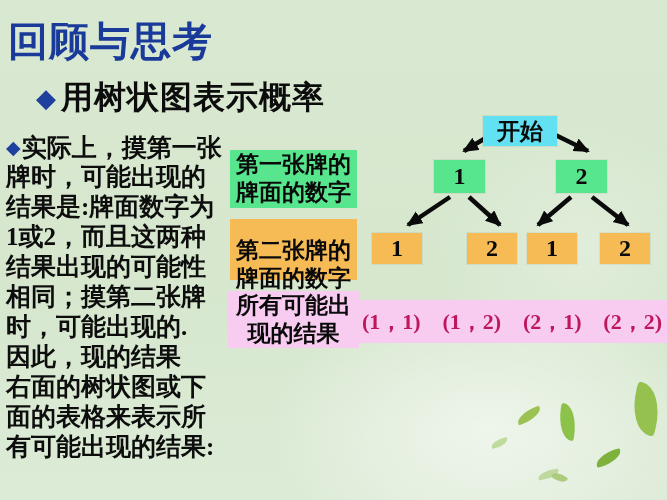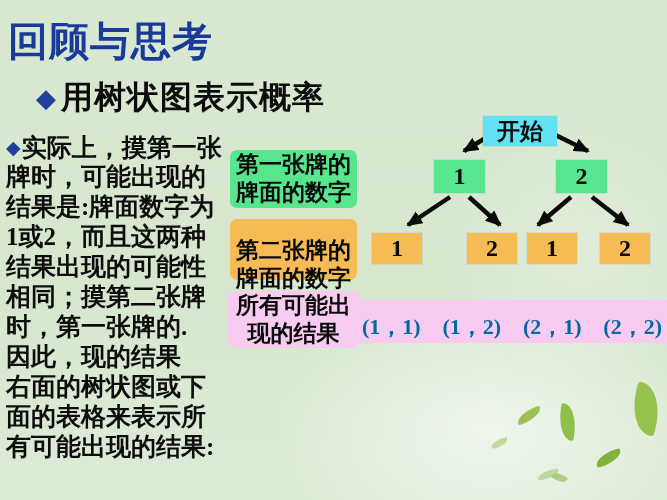--- a/index.html
+++ b/index.html
@@ -50,31 +50,31 @@
   .node-start{left:483px;top:90px;width:74px;height:30px;background:var(--root_box);font-size:23px;margin-top:26px;}
   .node-num{font-size:24px;}
   .g1{left:434px;top:160px;width:51px;height:33px;background:var(--level1_box);}
   .g2{left:556px;top:160px;width:51px;height:33px;background:var(--level1_box);}
   .o1{left:372px;top:233px;width:50px;height:31px;background:var(--level2_box);}
   .o2{left:467px;top:233px;width:50px;height:31px;background:var(--level2_box);}
   .o3{left:527px;top:233px;width:50px;height:31px;background:var(--level2_box);}
   .o4{left:600px;top:233px;width:50px;height:31px;background:var(--level2_box);}
   .rowlabel{
     position:absolute;font-weight:bold;color:#0a0a0a;
-    font-size:23px;line-height:28px;padding:1px 0 0 6px;box-sizing:border-box;border-radius:7px;
+    font-size:23px;line-height:28px;padding:1px 0 0 6px;box-sizing:border-box;
   }
   .lab1{left:230px;top:150px;width:127px;height:58px;background:var(--level1_box);}
   .lab2{left:230px;top:219px;width:127px;height:61px;background:var(--level2_box);padding-top:18px;}
   .lab3{left:228px;top:291px;width:131px;height:57px;background:var(--outcome_strip);text-align:center;padding-left:0;}
   .outcomes{
     position:absolute;left:357px;top:300px;width:310px;height:43px;
     background:var(--outcome_strip);
-    display:flex;justify-content:space-between;
-    padding:12px 5px;box-sizing:border-box;
-    font-size:22px;font-weight:bold;color:#0369a1;letter-spacing:0px;
+    display:flex;align-items:center;justify-content:space-between;
+    padding:2px 5px;box-sizing:border-box;
+    font-size:22px;font-weight:bold;color:#be185d;letter-spacing:0px;
   }
   .arrows{position:absolute;left:0;top:0;pointer-events:none;}
   .leaf{
     position:absolute;border-radius:85% 10% 85% 10%;
     pointer-events:none;
   }
   .leaf1{left:516px;top:410px;width:26px;height:11px;background:#9dc254;transform:rotate(-22deg);}
   .leaf2{left:559px;top:404px;width:17px;height:36px;background:#8cc24a;transform:rotate(8deg);border-radius:10% 85% 10% 85%;}
   .leaf3{left:632px;top:384px;width:28px;height:50px;background:#95c14f;transform:rotate(14deg);border-radius:10% 85% 10% 85%;}
   .leaf4{left:491px;top:439px;width:17px;height:8px;background:#b4d389;transform:rotate(-14deg);opacity:.8;}
@@ -104,21 +104,21 @@
     <span>用树状图表示概率</span>
   </div>
 
   <div class="body-text">
     <div class="line"><span class="bullet">◆</span><span>实际上，摸第一张</span></div>
     <div class="line">牌时，可能出现的</div>
     <div class="line">结果是:牌面数字为</div>
     <div class="line">1或2，而且这两种</div>
     <div class="line">结果出现的可能性</div>
     <div class="line">相同；摸第二张牌</div>
-    <div class="line">时，第一张牌的.</div>
+    <div class="line">时，可能出现的.</div>
     <div class="line">因此，现的结果</div>
     <div class="line">右面的树状图或下</div>
     <div class="line">面的表格来表示所</div>
     <div class="line">有可能出现的结果:</div>
   </div>
 
   <svg class="arrows" width="667" height="500" viewBox="0 0 667 500">
     <defs>
       <marker id="ah" markerUnits="userSpaceOnUse" markerWidth="18" markerHeight="16" refX="14" refY="7" orient="auto">
         <path d="M0,0 L16,7 L0,14 z" fill="#0a0a0a"></path>

